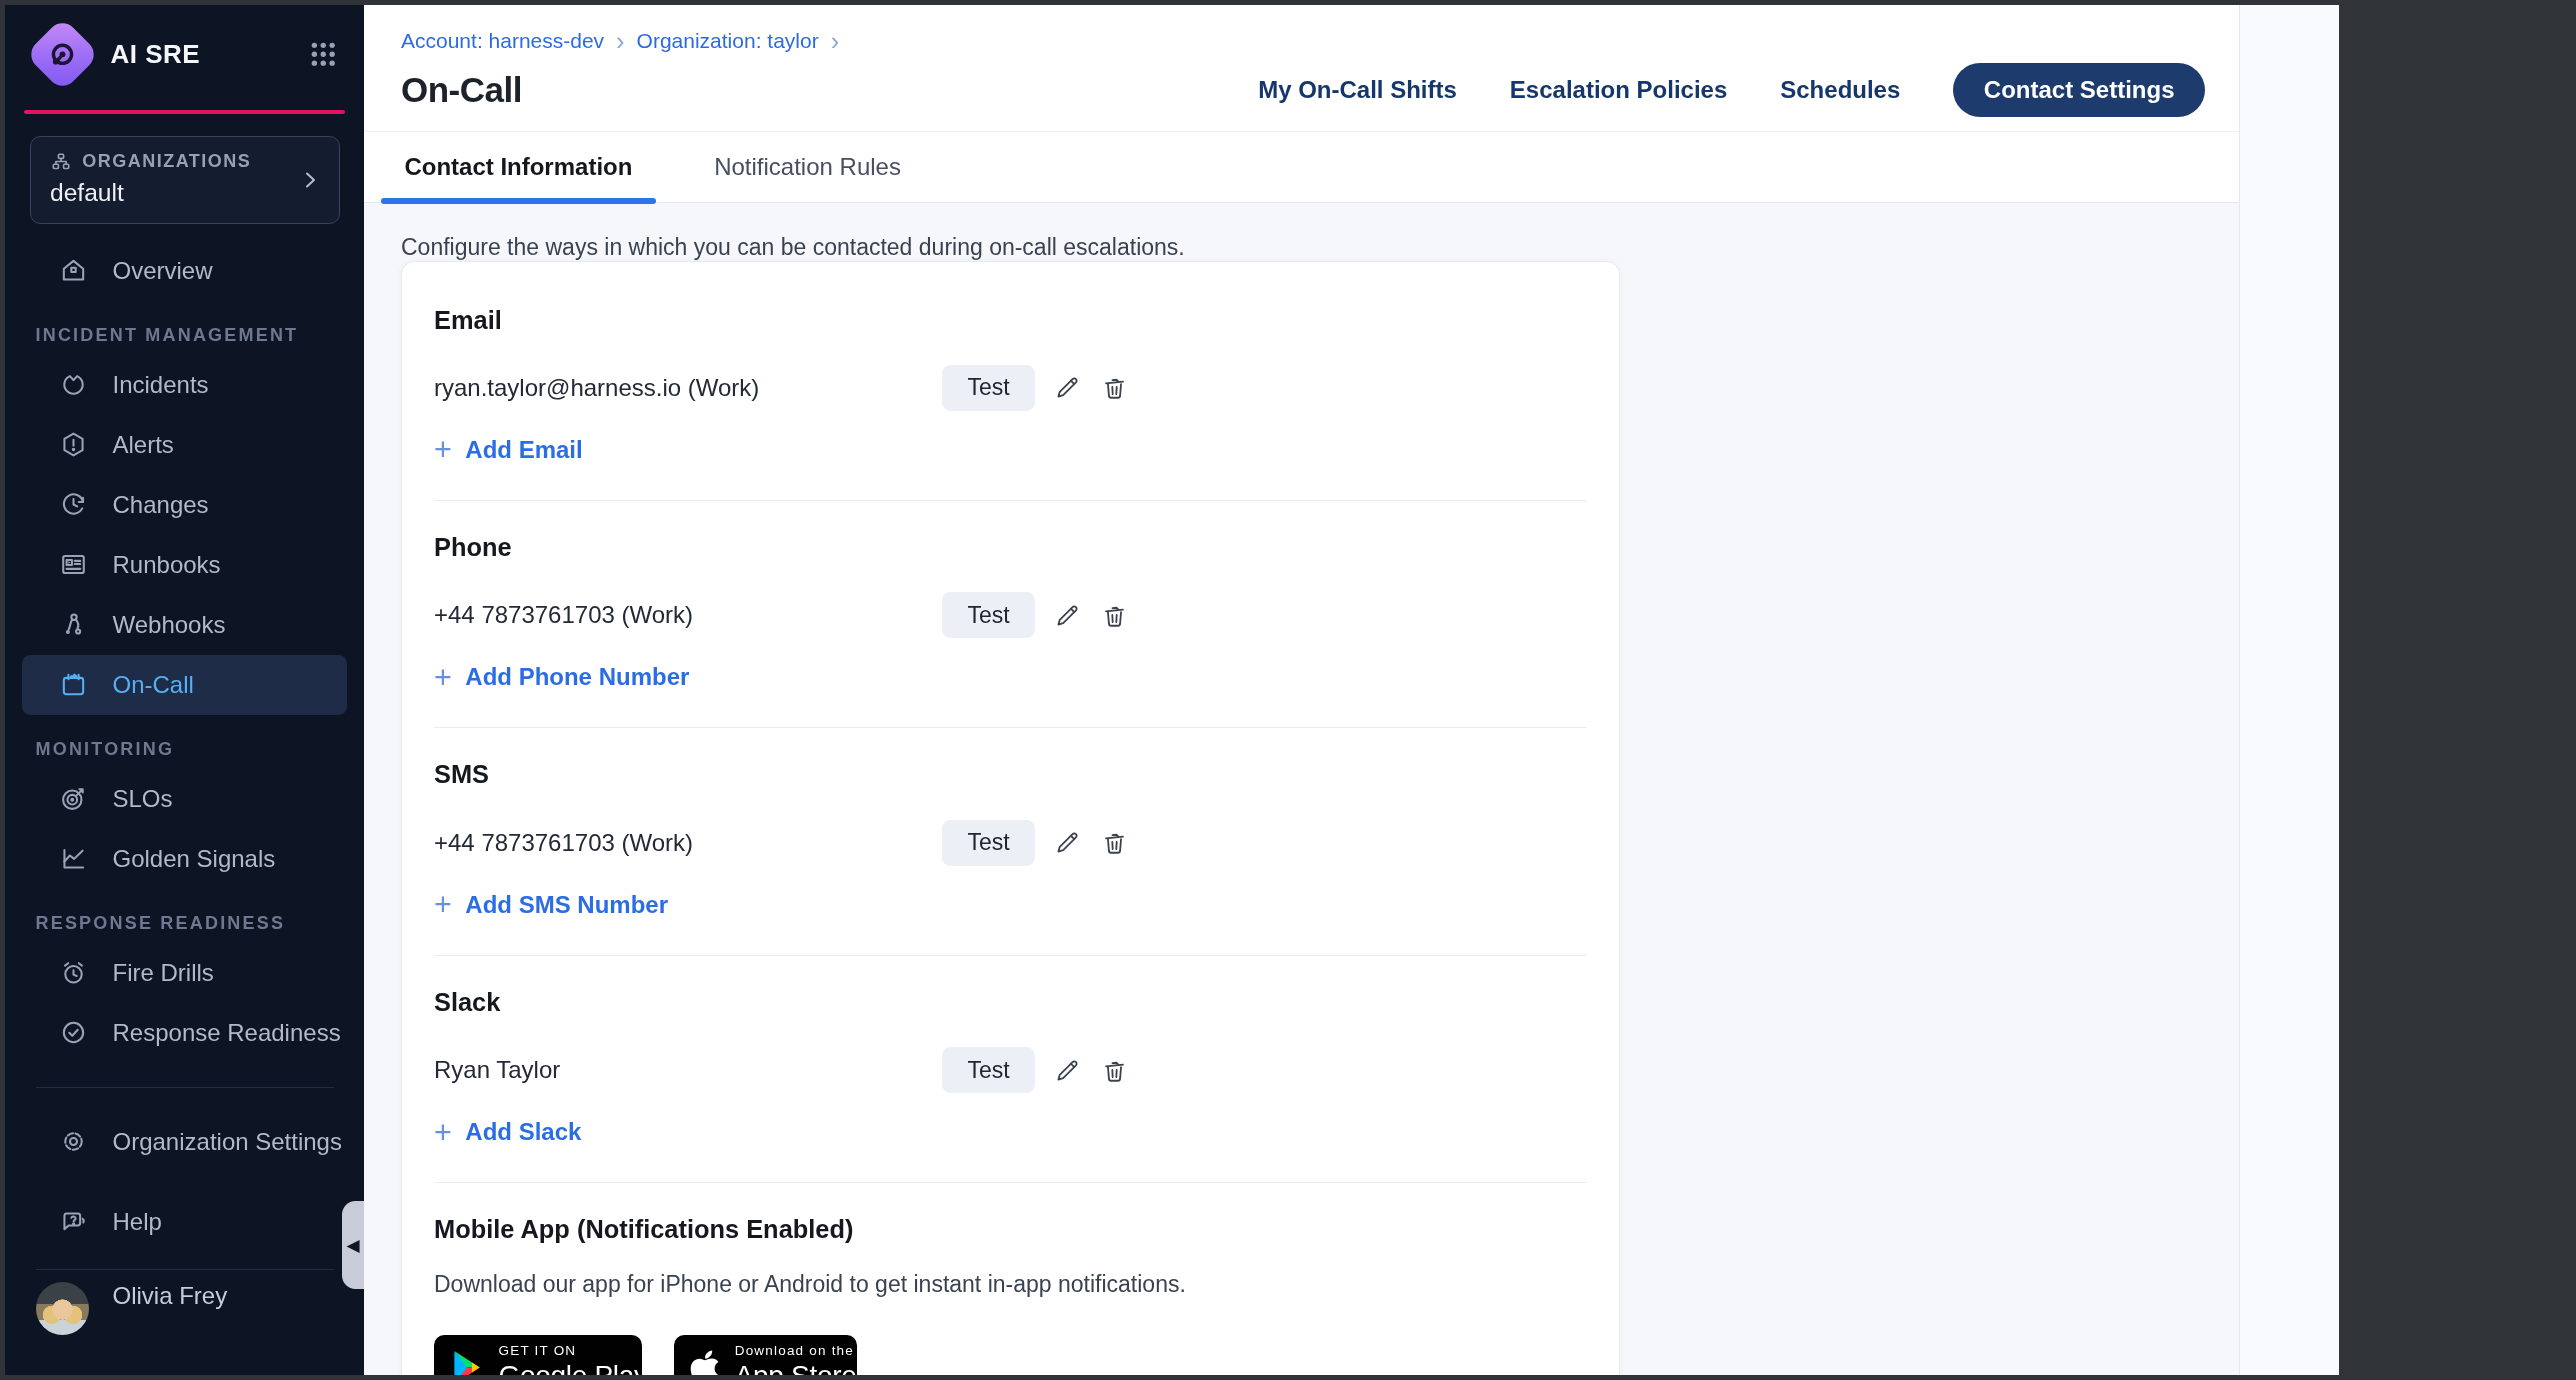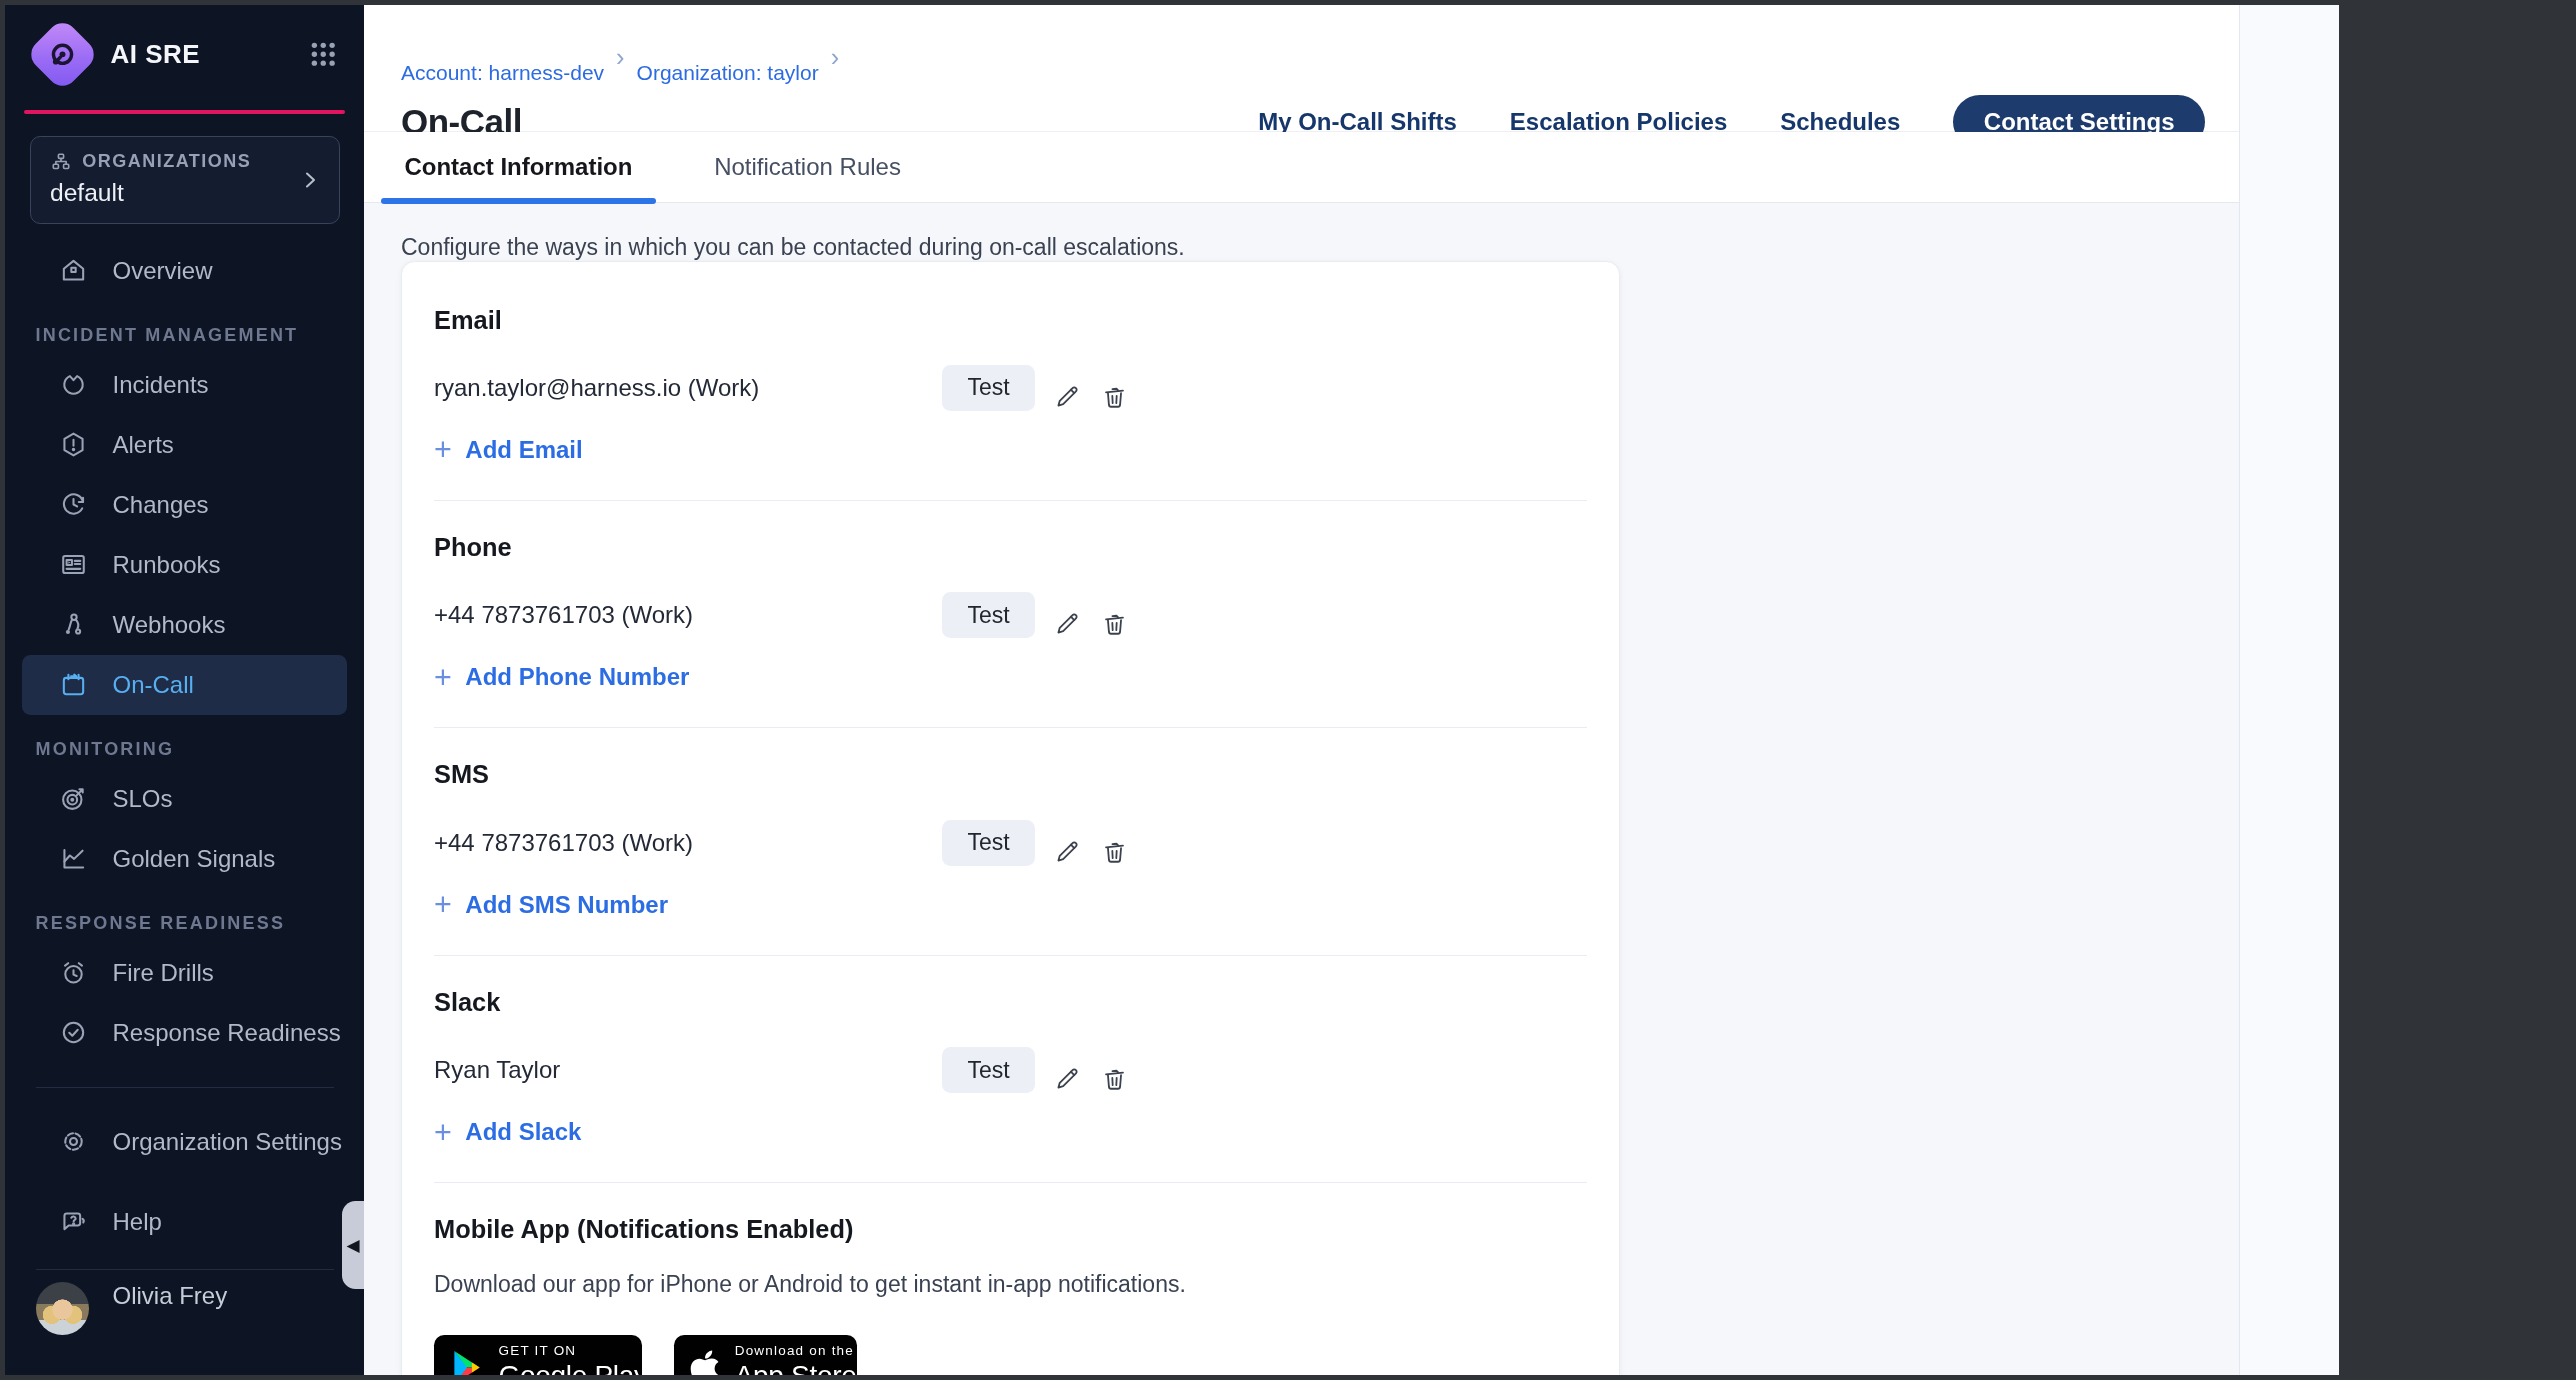--- a/index.html
+++ b/index.html
@@ -40,41 +40,41 @@
       linear-gradient(180deg,#3c4148 0 42%, #8a7a5d 42% 72%, #ccd3d8 72%);
   }
   .user-name { font-size:24px; color:#c6ccd8; }
 
   .collapse-handle { position:absolute; right:0; top:1196px; width:22px; height:88px; background:#c7ccd8; border-radius:13.5px 0 0 13.5px; display:flex; align-items:center; justify-content:center; font-size:17px; color:#12161f; cursor:pointer; }
 
   
   .main { flex:1; min-width:0; display:flex; flex-direction:column; }
   .header { background:#ffffff; height:127px; flex:0 0 127px; padding:0 34px 0 37px; border-bottom:1.7px solid #edeff4; }
   .breadcrumb { padding-top:24px; display:flex; align-items:center; gap:12px; font-size:21px; color:#2c6be2; }
-  .crumb { cursor:pointer;margin-top:32px; }
+  .crumb { cursor:pointer; }
   .crumb-sep { color:#8fa6cc; font-size:25.4px; line-height:21px; }
   .title-row { margin-top:10.2px; display:flex; align-items:center; justify-content:space-between; }
   .page-title { font-size:35px; font-weight:700; color:#1e222b; letter-spacing:-0.5px; }
   .top-nav { display:flex; align-items:center; gap:53px;justify-content:flex-end; }
   .top-link { font-size:24px; font-weight:700; color:#16376b; cursor:pointer; }
   .top-pill { background:#1d3b6c; color:#ffffff; font-size:24px; font-weight:700; padding:12.7px 30.5px; border-radius:846px; cursor:pointer; }
 
   .tabbar { background:#ffffff; height:71px; flex:0 0 71px; border-bottom:1.7px solid #e4e8ef; display:flex; align-items:stretch; gap:75px; padding-left:37px; }
   .tab { display:flex; align-items:center; font-size:24px; color:#474f63; font-weight:500; position:relative; padding:0 3.4px; cursor:pointer; }
   .tab.active { color:#15171c; font-weight:700; }
   .tab.active::after { content:""; position:absolute; left:-20.3px; right:-20.3px; bottom:-1.7px; height:6px; border-radius:3.4px; background:#2c74e8; }
 
   .body-area { flex:1; background:#f5f7fa; padding:30.5px 37px; overflow:hidden; }
   .page-desc { font-size:23px; color:#3a4252; }
 
   .card { width:1219px; background:#ffffff; border:1.7px solid #e8ebf2; border-radius:13.5px; box-shadow:0 1.7px 6.8px rgba(20,30,60,.05); padding:44px 32px 51px; }
   .sec-title { font-size:25.4px; font-weight:700; color:#15181e; }
   .sec-row { margin-top:30.5px; display:flex; align-items:center; }
   .sec-value { width:508px; font-size:24px; color:#232936; }
-  .sec-controls { display:flex; align-items:flex-end; gap:18px; }
+  .sec-controls { display:flex; align-items:center; gap:18px; }
   .test-btn { background:#edeff6; border:none; border-radius:8.5px; padding:9.3px 25.4px; font-size:23px; color:#22272f; font-family:inherit; cursor:pointer; }
   .icon-btn { display:flex; align-items:center; justify-content:center; color:#3b414d; cursor:pointer; background:none; border:none; padding:0; }
   .add-row { margin-top:25.4px; display:flex; align-items:center; gap:13.5px; cursor:pointer; }
   .add-plus { font-size:30.5px; font-weight:400; color:#6b8fe0; line-height:25.4px; }
   .add-label { font-size:24px; font-weight:700; color:#2c6de4; }
   .card-divider { border-top:1.7px solid #e9ecf2; margin:36px 0 32px; }
 
   .mobile-desc { margin-top:27px; font-size:23px; color:#3a4252; }
   .badges { margin-top:37px; display:flex; gap:32px; }
   .badge { height:64px; background:#010101; border-radius:10.2px; display:flex; align-items:center; color:#ffffff; cursor:pointer; }

